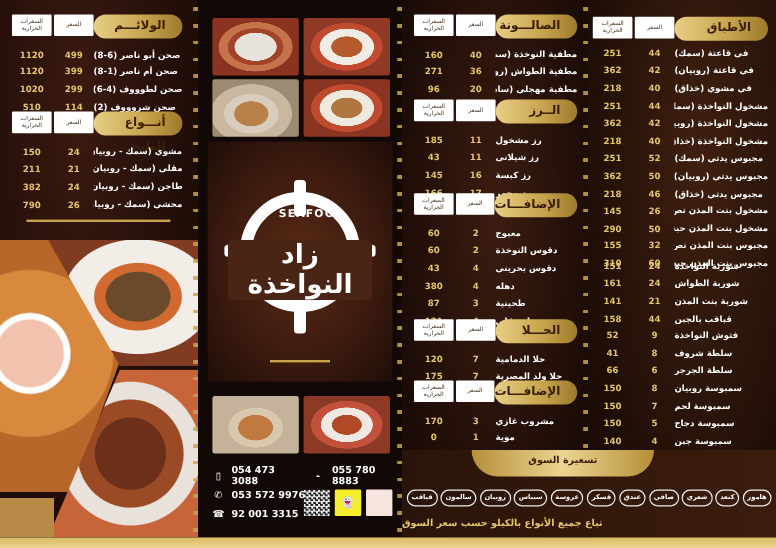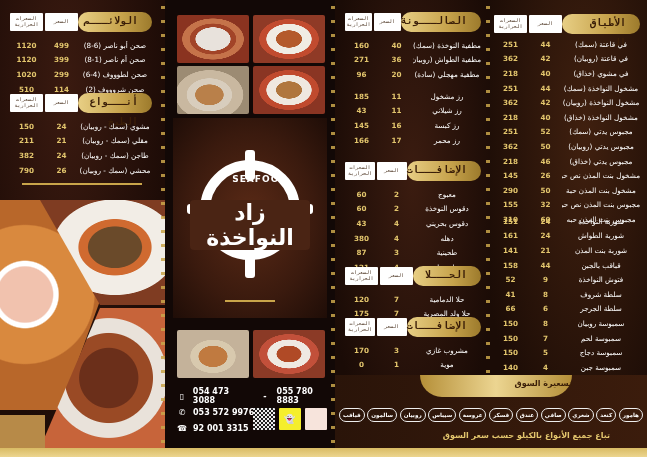--- a/index.html
+++ b/index.html
@@ -13,29 +13,29 @@
   .p-left { left: 0; width: 165px; background: radial-gradient(ellipse at 40% 20%, #3a1a10 0%, #1e0c07 70%); }
   .p-mid { left: 165px; width: 170px; background: #120806; }
   .p-right1 { left: 335px; width: 155px; background: radial-gradient(ellipse at 50% 40%, #3b1c10 0%, #1a0b06 80%); }
   .p-right2 { left: 490px; width: 157px; background: radial-gradient(ellipse at 60% 30%, #40200f 0%, #1b0c06 80%); }
 
   .dotline { position: absolute; top: 0; width: 4px; height: 448px;
     background: repeating-linear-gradient(to bottom, transparent 0 6px, #c9a54a 6px 9px, transparent 9px 14px); opacity: .85; }
 
   
   .sec { position: absolute; }
-  .sec-hdr { display: flex; flex-direction: row-reverse; align-items: center; height: 20px; font-family: Liberation Mono, monospace; }
+  .sec-hdr { display: flex; flex-direction: row-reverse; height: 20px; }
   .sec-title { flex: 1; height: 20px; border-radius: 10px 10px 10px 10px;
     background: linear-gradient(90deg, #e8cf85 0%, #c6a24b 60%, #9c7a2c 100%);
     color: #3a1e08; font-size: 10px; font-weight: bold; text-align: right; padding-right: 14px; line-height: 20px; direction: rtl; }
   .col-hdr { width: 33px; height: 18px; background: #fff; color: #4a3320; font-size: 5px; line-height: 6px;
     display: flex; align-items: center; justify-content: center; text-align: center; margin-left: 2px; border-radius: 1px; }
   .rows { margin-top: 6px; }
   .row { display: flex; flex-direction: row-reverse; align-items: center; height: 14.6px; }
-  .row .name { flex: 1; text-align: center; color: #ffffff; font-size: 7.2px; font-weight: normal; direction: rtl; white-space: nowrap; overflow: hidden; }
+  .row .name { flex: 1; text-align: left; color: #ffffff; font-size: 7.2px; font-weight: bold; direction: rtl; white-space: nowrap; overflow: hidden; }
   .row .price, .row .cal { width: 33px; text-align: center; color: #e2c56d; font-size: 7.2px; font-weight: bold; margin-left: 2px; }
 
   
   .photo { position: absolute; border-radius: 2px; overflow: hidden; }
   .ph1 { background: radial-gradient(ellipse at 50% 50%, #e8e2dc 0 34%, #a24428 35% 45%, #c5734a 46% 60%, #8a3320 61%); }
   .ph2 { background: radial-gradient(ellipse at 50% 50%, #b45a2c 0 25%, #f0ece4 26% 44%, #c24b2f 45% 58%, #8f3a26 59%); }
   .ph3 { background: radial-gradient(ellipse at 45% 60%, #b9804a 0 25%, #d8cdbd 26% 40%, #c9b8a0 41% 60%, #9c8b73 61%); }
   .ph4 { background: radial-gradient(ellipse at 50% 50%, #b0763d 0 25%, #efe8df 26% 44%, #c04a2e 45% 58%, #8a3523 59%); }
   .ph5 { background: radial-gradient(ellipse at 50% 55%, #c07a40 0 28%, #d8c9ae 29% 44%, #c4b29a 45%); }
   .ph6 { background: radial-gradient(ellipse at 50% 50%, #b04a26 0 24%, #efe9e2 25% 42%, #c2503a 43% 58%, #8b3a26 59%); }
@@ -47,25 +47,25 @@
     border: 10px solid #ffffff; }
   .logo-spoke { position: absolute; background: #fff; border-radius: 3px; }
 
   .contacts { position: absolute; left: 8px; top: 388px; width: 160px; }
   .contact { display: flex; align-items: center; height: 16px; color: #fff; font-size: 8px; font-weight: bold; }
   .contact .ic { width: 10px; height: 10px; margin-right: 6px; display: inline-flex; align-items: center; justify-content: center; font-size: 8px; }
   .qr { position: absolute; top: 408px; width: 22px; height: 22px; border-radius: 1px; }
 
   
   .market { position: absolute; left: 335px; top: 375px; width: 312px; height: 73px; background: linear-gradient(90deg, #2a1409, #3b1c0c); }
-  .market-title { position: absolute; left: 85px; top: 0; width: 152px; height: 22px; border-radius: 0 0 40px 40px;
-    background: linear-gradient(90deg, #b58f38, #ecd591 50%, #b58f38); color: #3a1e08; font-size: 8px; font-weight: bold; line-height: 18px; direction: rtl; }
+  .market-title { position: absolute; left: 58px; top: 0; width: 152px; height: 22px; border-radius: 0 0 40px 40px;
+    background: linear-gradient(90deg, #b58f38, #ecd591 50%, #b58f38); color: #3a1e08; font-size: 8px; font-weight: bold; text-align: center; line-height: 18px; direction: rtl; }
   .chips { position: absolute; left: 4px; top: 33px; width: 304px; display: flex; flex-direction: row-reverse; justify-content: space-between; }
   .chip { border: 1px solid #eee; border-radius: 7px; color: #fff; font-size: 5.6px; font-weight: bold; height: 14px; line-height: 12px; padding: 0 3px; direction: rtl; white-space: nowrap; }
-  .market-note { position: absolute; left: 0; top: 56px; width: 275px; text-align: right; color: #e2c56d; font-size: 8px; font-weight: bold; direction: rtl; }
+  .market-note { position: absolute; left: 0; top: 56px; width: 275px; text-align: left; color: #e2c56d; font-size: 8px; font-weight: bold; direction: rtl; }
 
   .left-photos { position: absolute; left: 0; top: 200px; width: 165px; height: 248px; overflow: hidden; }
   .lp { position: absolute; }
 </style>
 </head>
 <body>
 
 <div class="page">
 
   <div class="panel p-left">
@@ -203,20 +203,25 @@
           </div>
         <div class="row">
             <span class="name">مطفية مهجلي (سادة)</span>
             <span class="price">20</span>
             <span class="cal">96</span>
           </div>
       </div>
     </div>
 
     <div class="sec" style="left:8px; top:83px; width:138px;">
+      <div class="sec-hdr">
+        <div class="sec-title">الــرز</div>
+        <div class="col-hdr">السعر</div>
+        <div class="col-hdr">السعرات الحرارية</div>
+      </div>
       <div class="rows">
         <div class="row">
             <span class="name">رز مشخول</span>
             <span class="price">11</span>
             <span class="cal">185</span>
           </div>
         <div class="row">
             <span class="name">رز شيلاني</span>
             <span class="price">11</span>
             <span class="cal">43</span>

